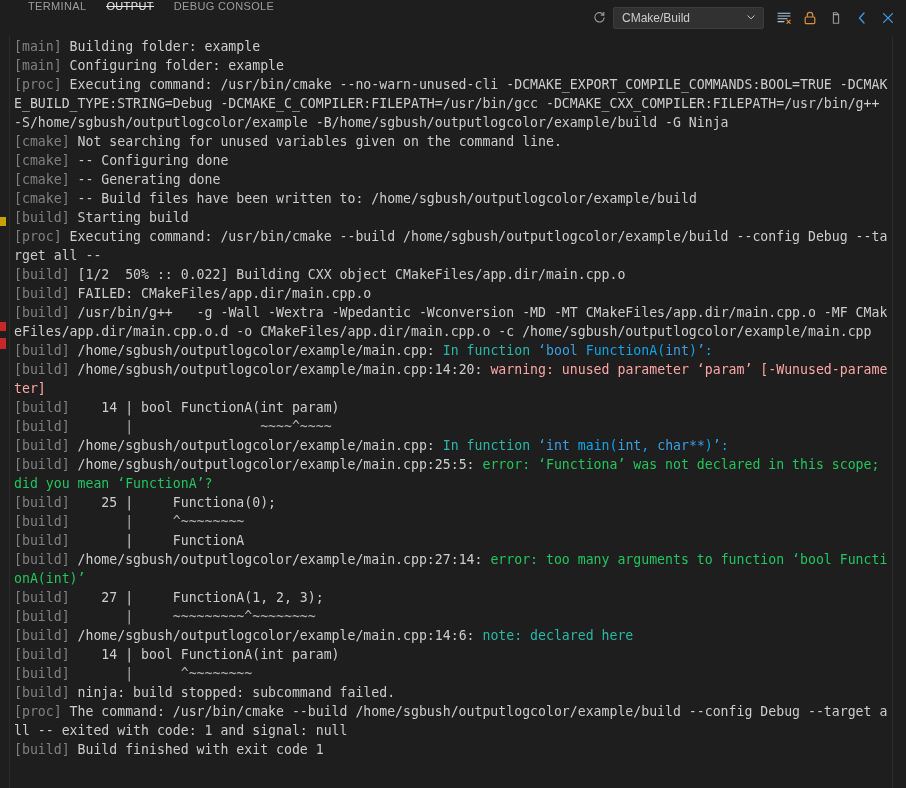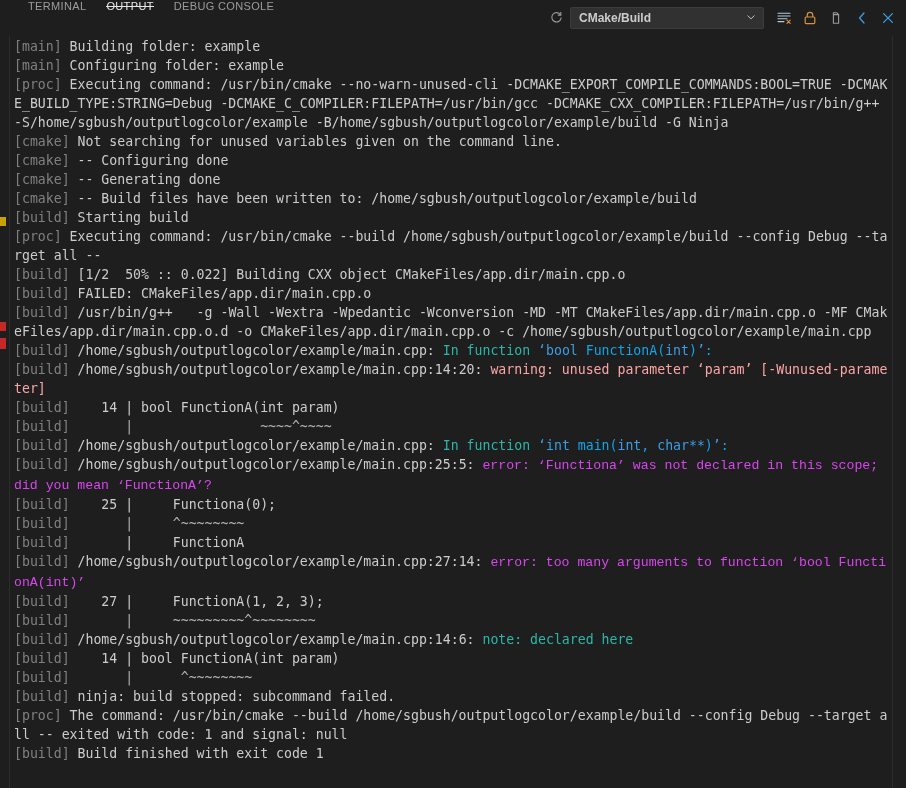--- a/index.html
+++ b/index.html
@@ -86,30 +86,29 @@
     color: #c5c5c5;
     border-radius: 4px;
   }
   .hdr-icon svg { display: block; }
 
   
   #output-channel-select {
     display: flex;
     align-items: center;
     justify-content: space-between;
-    width: 194px;
+    width: 151px;
     height: 22px;
     background: #313131;
     border: 1px solid #3c3c3c;
     border-radius: 2px;
     padding: 0 6px 0 8px;
     margin-right: 6px;
     box-sizing: border-box;
     cursor: pointer;
-    font-weight: bold;
   }
   #output-channel-value {
     font-family: "Liberation Sans", sans-serif;
     font-size: 12px;
     color: #cccccc;
     white-space: nowrap;
     overflow: hidden;
     text-overflow: ellipsis;
   }
 
@@ -172,21 +171,21 @@
     white-space: pre-wrap;
     word-break: break-all;
     color: #cccccc;
     padding-top: 1px;
   }
   .log-line { white-space: pre-wrap; }
 
   .c-src   { color: #808080; }  
   .c-text  { color: #cccccc; }  
   .c-warn  { color: #fca5a5; }  
-  .c-err   { color: #d946ef; font-family: Liberation Mono, monospace; }  
+  .c-err   { color: #22c55e; }  
   .c-note  { color: #29b8a8; }  
   .c-quote { color: #3b9ee5; }  
   .c-caret { color: #b0b0b0; }  
   .c-white { color: #0ea5e9; }
 </style>
 </head>
 <body>
 
 <div id="panel-header">
 

